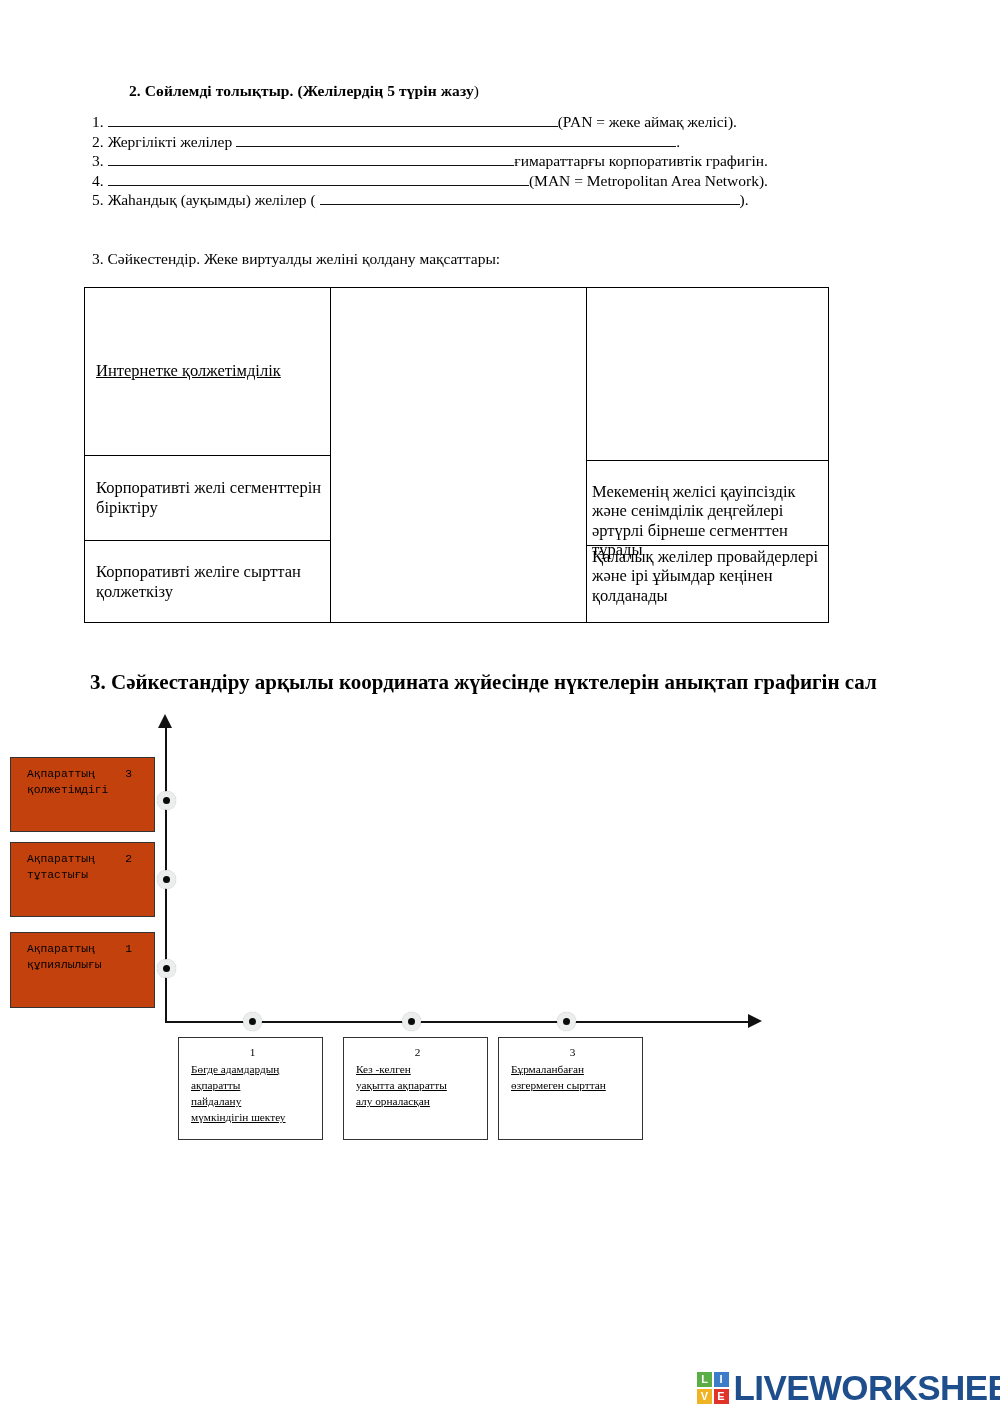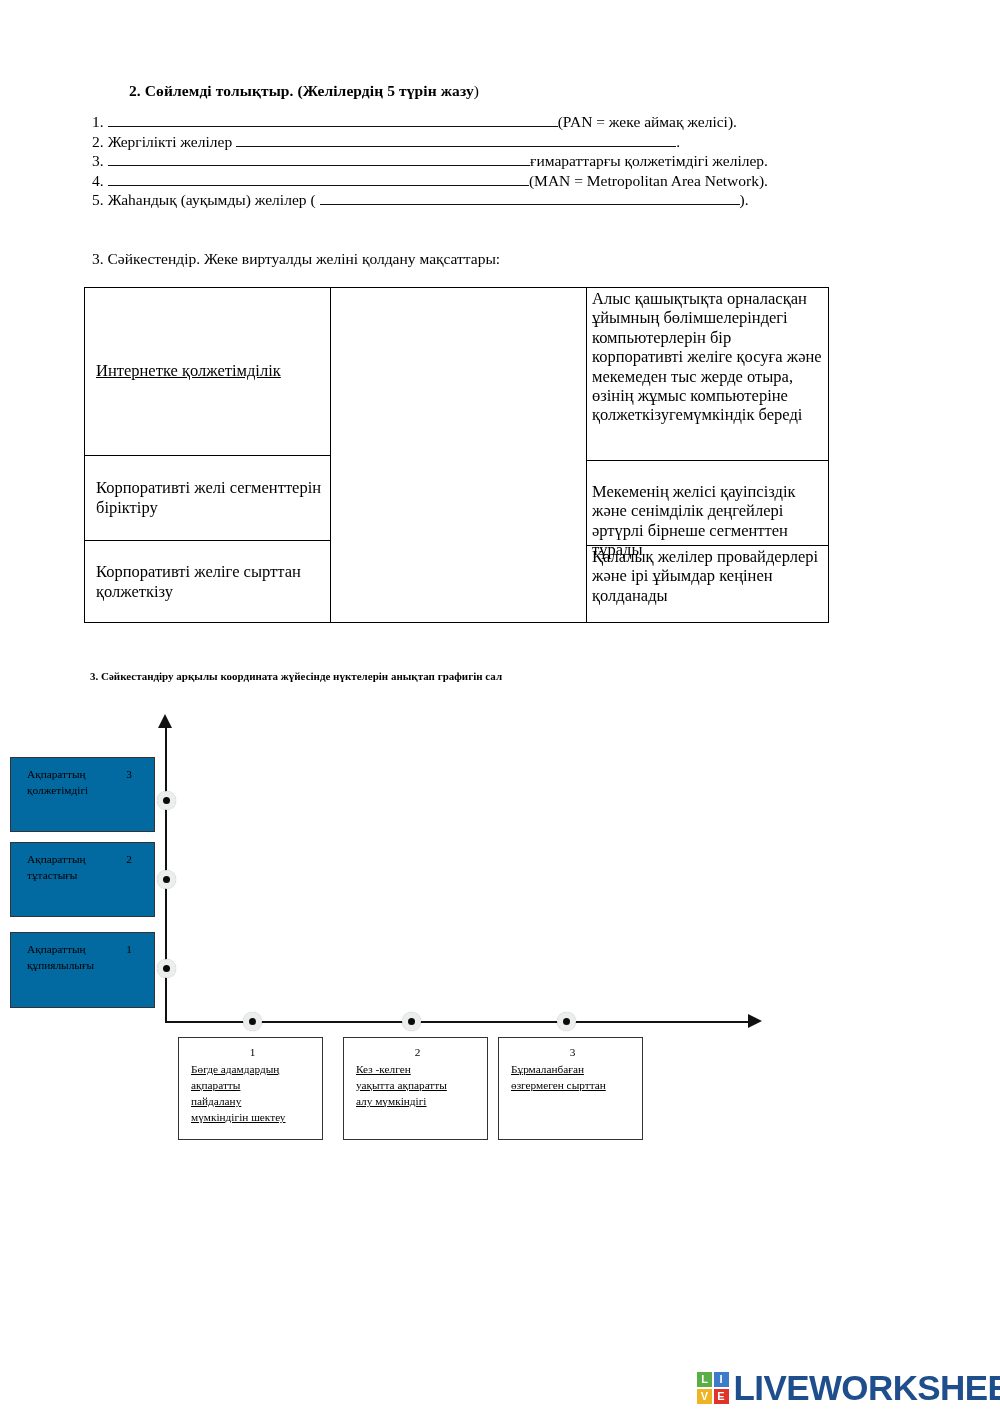--- a/index.html
+++ b/index.html
@@ -136,21 +136,21 @@
     width: 243px;
     height: 0;
     border-top: 1.2px solid #000;
   }
 
   
   .sec4-heading {
     position: absolute;
     left: 90px;
     top: 670px;
-    font-size: 11px;
+    font-size: 21px;
     font-weight: bold;
     white-space: nowrap;
   }
 
   .graph-area {
     position: absolute;
     left: 0;
     top: 700px;
     width: 1000px;
     height: 470px;
@@ -209,24 +209,25 @@
     border-radius: 50%;
     background: #0a0a0a;
   }
 
   .ybox {
     position: absolute;
     left: 10px;
     width: 145px;
     box-sizing: border-box;
     border: 1.2px solid #333;
-    background: #0369a1;
+    background: #c2410c;
     padding: 9px 8px 0 16px;
     font-size: 11.3px;
     line-height: 15.5px;
+    font-family: Liberation Mono, monospace;
   }
   .ybox .yrow {
     display: flex;
     justify-content: space-between;
     align-items: flex-start;
   }
   .ybox .ylbl { white-space: pre-line; }
   .ybox .yval { margin-left: 8px; padding-right: 14px; }
 
   .xbox {
@@ -295,21 +296,21 @@
     </div>
     <div class="blank-row">
       <span class="num">2.</span>
       <span class="txt">Жергілікті желілер</span>
       <span class="rule r2"></span>
       <span class="txt">.</span>
     </div>
     <div class="blank-row">
       <span class="num">3.</span>
       <span class="rule r3"></span>
-      <span class="txt">ғимараттарғы қолжетімдігі желілер.</span>
+      <span class="txt">ғимараттарғы корпоративтік графигін.</span>
     </div>
     <div class="blank-row">
       <span class="num">4.</span>
       <span class="rule r4"></span>
       <span class="txt">(MAN = Metropolitan Area Network).</span>
     </div>
     <div class="blank-row">
       <span class="num">5.</span>
       <span class="txt">Жаһандық (ауқымды) желілер (</span>
       <span class="rule r5"></span>
@@ -336,23 +337,20 @@
     <div class="mt-row-div" style="top:253px;"></div>
     <div class="mt-left-cell" style="top:253px;height:83px;">
       <div class="lt">Корпоративті желіге
 сырттан қолжеткізу</div>
     </div>
 
     <div class="mt-left-cell" style="left:246px;width:256px;top:0px;height:336px;">
       <div class="lt"></div>
     </div>
 
-    <div class="mt-right-cell" style="top:0px;height:173px;">
-      <div class="rt">Алыс қашықтықта орналасқан ұйымның бөлімшелеріндегі компьютерлерін бір корпоративті желіге қосуға және мекемеден тыс жерде отыра, өзінің жұмыс компьютеріне қолжеткізугемүмкіндік береді</div>
-    </div>
     <div class="mt-right-div" style="top:173px;"></div>
     <div class="mt-right-cell" style="top:173px;height:85px;margin-top:20px;">
       <div class="rt">Мекеменің желісі қауіпсіздік және сенімділік деңгейлері әртүрлі бірнеше сегменттен тұрады</div>
     </div>
     <div class="mt-right-div" style="top:258px;"></div>
     <div class="mt-right-cell" style="top:258px;height:62px;">
       <div class="rt">Қалалық желілер провайдерлері және  ірі ұйымдар кеңінен қолданады</div>
     </div>
   </div>
 
@@ -399,21 +397,21 @@
       <div class="xnum">1</div>
       <div class="xlbl">Бөгде адамдардың
 ақпаратты
 пайдалану
 мүмкіндігін шектеу</div>
     </div>
     <div class="xbox" style="left:343px; top:337px;">
       <div class="xnum">2</div>
       <div class="xlbl">Кез -келген
 уақытта ақпаратты
-алу мүмкіндігі</div>
+алу орналасқан</div>
     </div>
     <div class="xbox" style="left:498px; top:337px;">
       <div class="xnum">3</div>
       <div class="xlbl">Бұрмаланбаған
 өзгермеген сырттан</div>
     </div>
   </div>
 
   <div class="lw-logo">
     <div class="lw-tiles">

